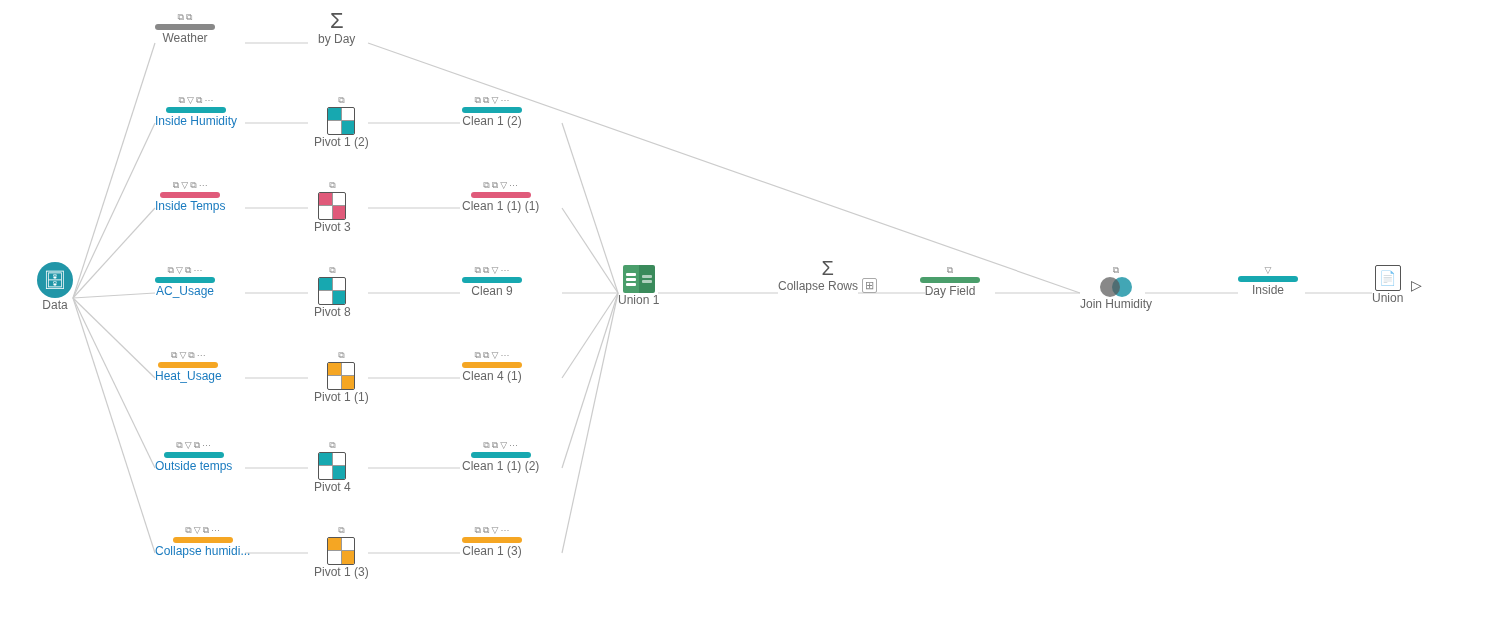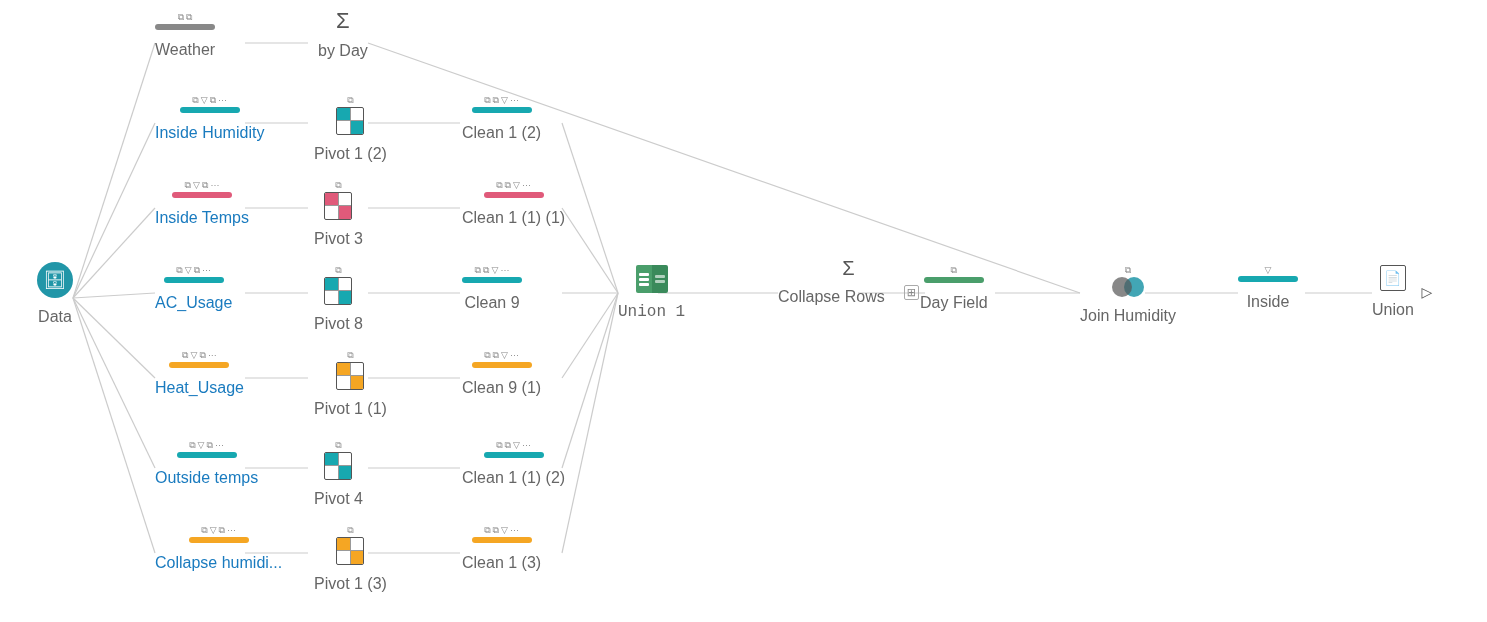--- a/index.html
+++ b/index.html
@@ -25,23 +25,23 @@
       pointer-events: none;
     }
     .node {
       position: absolute;
       display: flex;
       flex-direction: column;
       align-items: center;
       cursor: pointer;
     }
     .node-label {
-      font-size: 16px;
+      font-size: 12px;
       color: #1a7bbf;
-      margin-top: 10px;
+      margin-top: 0;
       text-align: left;
       white-space: nowrap;
     }
     .node-label.gray {
       color: #666;
     }
     .node-icons {
       font-size: 9px;
       color: #888;
       display: flex;
@@ -436,21 +436,21 @@
   </div>
 
   <div class="node clean-node" style="left:462px; top:350px;">
     <div class="node-icons">
         <span>⧉</span>
         <span>⧉</span>
         <span>▽</span>
         <span>···</span>
       </div>
     <div class="node-bar bar-orange"></div>
-    <div class="node-label gray">Clean 9 (1)</div>
+    <div class="node-label gray">Clean 4 (1)</div>
   </div>
 
   <div class="node clean-node" style="left:462px; top:440px;">
     <div class="node-icons">
         <span>⧉</span>
         <span>⧉</span>
         <span>▽</span>
         <span>···</span>
       </div>
     <div class="node-bar bar-teal"></div>
@@ -461,38 +461,38 @@
     <div class="node-icons">
         <span>⧉</span>
         <span>⧉</span>
         <span>▽</span>
         <span>···</span>
       </div>
     <div class="node-bar bar-orange"></div>
     <div class="node-label gray">Clean 1 (3)</div>
   </div>
 
-  <div class="node" style="left:618px; top:265px;font-family:Liberation Mono, monospace;">
+  <div class="node" style="left:618px; top:265px;">
     <div style="display:flex; gap:-4px;">
       <div style="width:16px;height:28px;background:#4a9e6b;border-radius:2px 0 0 2px; display:flex; flex-direction:column; justify-content:center; align-items:center; gap:2px;">
         <div style="width:10px;height:3px;background:white;border-radius:1px;"></div>
         <div style="width:10px;height:3px;background:white;border-radius:1px;"></div>
         <div style="width:10px;height:3px;background:white;border-radius:1px;"></div>
       </div>
       <div style="width:16px;height:28px;background:#3a8a5b;border-radius:0 2px 2px 0; display:flex; flex-direction:column; justify-content:center; align-items:center; gap:2px;">
         <div style="width:10px;height:3px;background:rgba(255,255,255,0.6);border-radius:1px;"></div>
         <div style="width:10px;height:3px;background:rgba(255,255,255,0.6);border-radius:1px;"></div>
       </div>
     </div>
     <div class="node-label gray">Union 1</div>
   </div>
 
   <div class="node" style="left:778px; top:258px;">
     <div class="sigma-icon" style="font-size:20px;">Σ</div>
-    <div style="display:flex; align-items:center; gap:19px;">
+    <div style="display:flex; align-items:center; gap:4px;">
       <div class="node-label gray">Collapse Rows</div>
       <span style="font-size:11px; border:1px solid #aaa; padding:0 2px; border-radius:2px; color:#888;">⊞</span>
     </div>
   </div>
 
   <div class="node" style="left:920px; top:265px;">
     <div class="node-icons">
         <span>⧉</span>
       </div>
     <div class="node-bar bar-green" style="width:60px;"></div>

